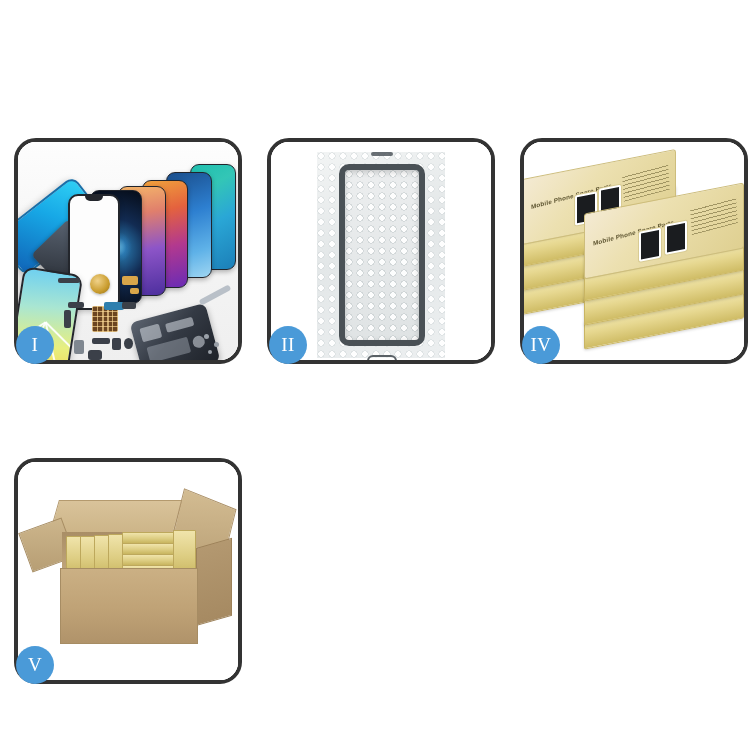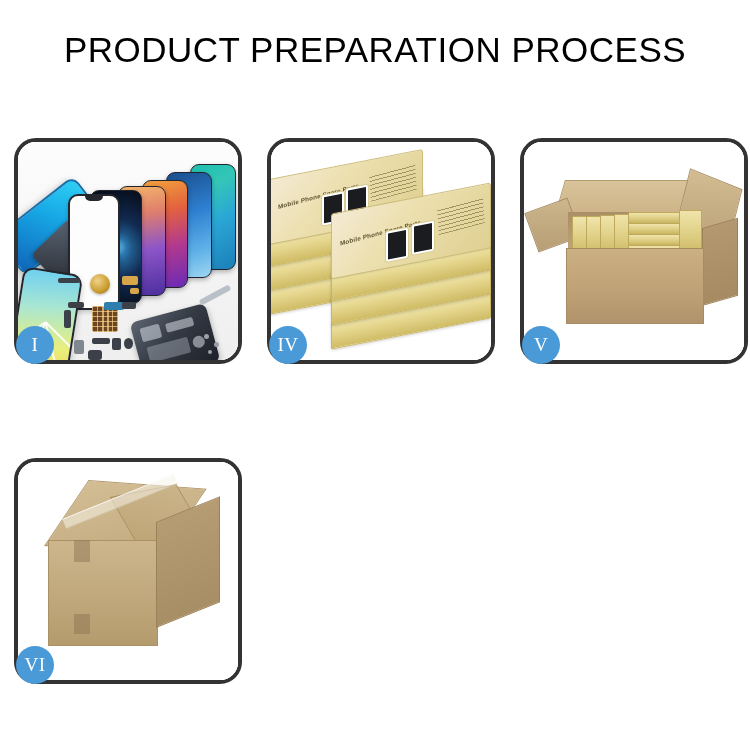--- a/index.html
+++ b/index.html
@@ -416,21 +416,20 @@
     position:absolute;
     background: rgba(140,118,84,.5);
   }
 </style>
 </head>
 <body>
 
 <div class="page">
 
   <div class="header">
-    <div class="title">PRODUCT PREPARATION PROCESS</div>
   </div>
 
   <div class="grid">
 
     <div class="panel">
       <div class="panel-inner">
         <div class="scene1">
           <div class="ph-tilt"></div>
           <div class="ph ph5"></div>
           <div class="ph ph4"></div>
@@ -471,20 +470,32 @@
 
           <div class="screws" style="left:186px; top:192px; width:5px; height:5px;"></div>
           <div class="screws" style="left:196px; top:200px; width:5px; height:5px;"></div>
           <div class="screws" style="left:190px; top:208px; width:4px; height:4px;"></div>
           <div class="part" style="left:180px; top:150px; width:34px; height:6px; background:#b9c0c8; transform:rotate(-28deg); border-radius:3px;"></div>
         </div>
       </div>
       <div class="badge">I</div>
     </div>
 
+    <div class="panel">
+      <div class="panel-inner">
+        <div class="scene2">
+          <div class="bw-bg"></div>
+          <div class="glass">
+            <div class="ear"></div>
+            <div class="home"></div>
+          </div>
+        </div>
+      </div>
+      <div class="badge">II</div>
+    </div>
 
 
     <div class="panel">
       <div class="panel-inner">
         <div class="scene4">
           <div class="stackwrap">
 
             <div class="sbox" style="left:-4px; top:112px;"></div>
             <div class="sbox" style="left:-4px; top:88px;"></div>
             <div class="sbox" style="left:-4px; top:64px;"></div>
@@ -534,29 +545,15 @@
           <div class="yb" style="left:104px; top:103px; width:50px; height:10px;"></div>
           <div class="yb" style="left:155px; top:68px; width:21px; height:46px;"></div>
 
           <div class="carton-right"></div>
           <div class="carton-front"></div>
         </div>
       </div>
       <div class="badge">V</div>
     </div>
 
-    <div class="panel">
-      <div class="panel-inner">
-        <div class="scene6">
-          <div class="sc-top"></div>
-          <div class="sc-top2"></div>
-          <div class="sc-front"></div>
-          <div class="sc-right"></div>
-          <div class="tape" style="left:42px; top:34px; width:120px; height:9px; transform:rotate(-22deg);"></div>
-          <div class="seam" style="left:56px; top:78px; width:16px; height:22px;"></div>
-          <div class="seam" style="left:56px; top:152px; width:16px; height:20px;"></div>
-        </div>
-      </div>
-      <div class="badge">VI</div>
-    </div>
 
   </div>
 </div>
 
 </body></html>

